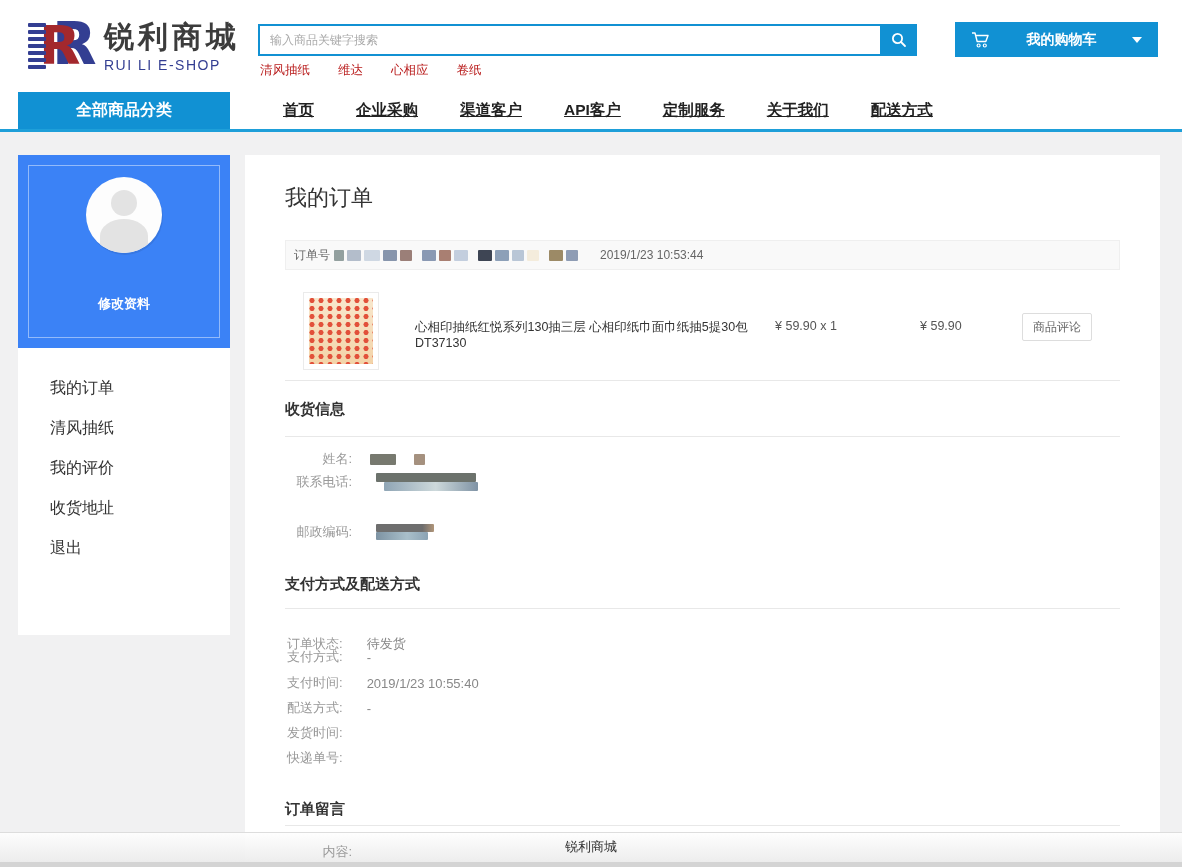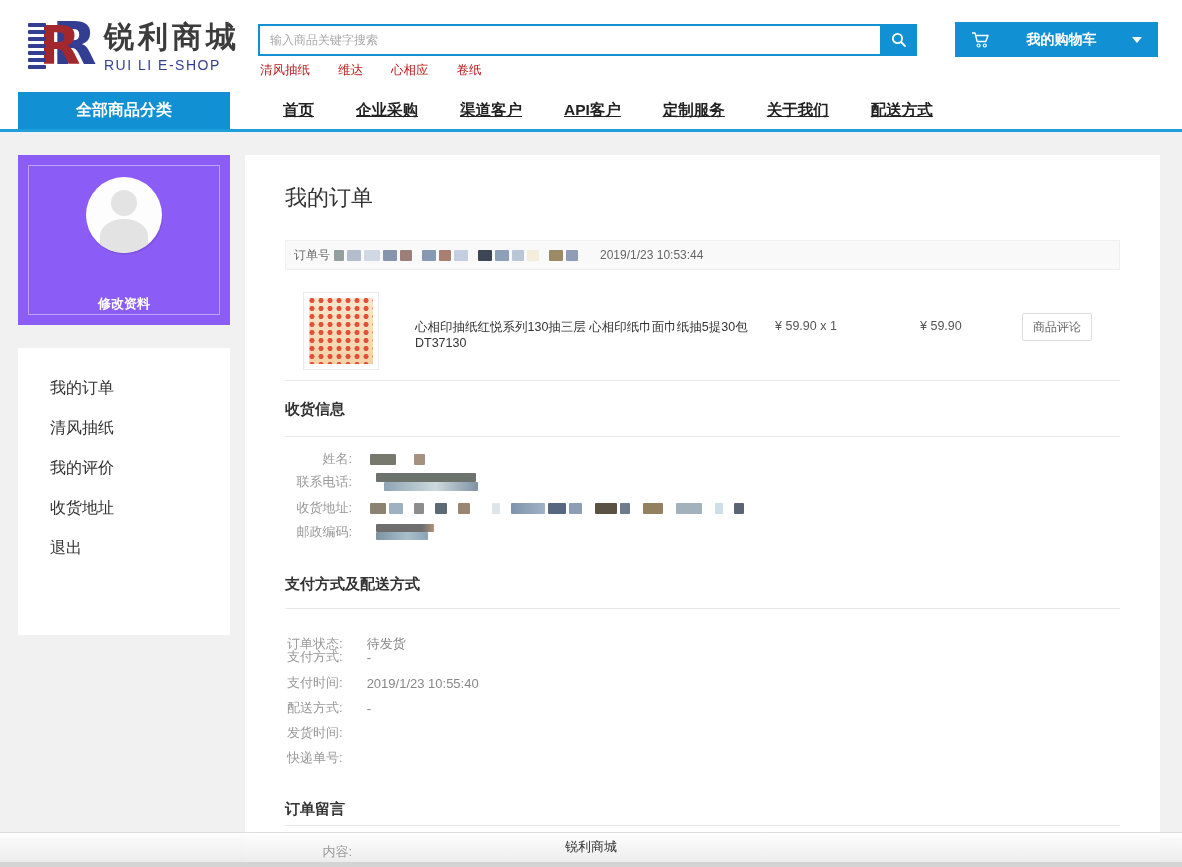--- a/index.html
+++ b/index.html
@@ -32,21 +32,21 @@
   .navbar { position:absolute; left:0; top:92px; width:1182px; height:37px; background:#fff; }
   .cat-btn { position:absolute; left:18px; top:0; width:212px; height:37px; background:#1191d3; color:#fff; font-size:16px; font-weight:bold; display:flex; align-items:center; justify-content:center; cursor:pointer; }
   .nav-links { position:absolute; left:283px; top:0; height:37px; display:flex; gap:42px; align-items:center; font-size:15.5px; font-weight:600; color:#222; }
   .nav-links div { cursor:pointer; white-space:nowrap;text-decoration:underline; }
   .blue-line { position:absolute; left:0; top:129px; width:1182px; height:3px; background:#1e9fd9; }
 
   
   .content-bg { position:absolute; left:0; top:132px; width:1182px; height:735px; background:#f1f1f2; }
 
   
-  .profile-card { position:absolute; left:18px; top:155px; width:212px; height:170px; background:#8b5cf6; }
+  .profile-card { position:absolute; left:18px; top:155px; width:212px; height:193px; background:#3b82f6; }
   .profile-inner { position:absolute; inset:10px; border:1px solid rgba(255,255,255,0.45); }
   .avatar { position:absolute; left:68px; top:22px; width:76px; height:76px; border-radius:50%; background:#fdfdfd; overflow:hidden; box-shadow:1px 2px 0 rgba(0,0,0,0.08); }
   .avatar .head { position:absolute; left:25px; top:13px; width:26px; height:26px; border-radius:50%; background:#e3e3e3; }
   .avatar .body { position:absolute; left:14px; top:42px; width:48px; height:34px; border-radius:50% 50% 0 0; background:#e3e3e3; }
   .edit-profile { position:absolute; left:0; top:140px; width:100%; text-align:center; color:#fff; font-size:13px; font-weight:bold; cursor:pointer; }
 
   .side-menu { position:absolute; left:18px; top:348px; width:212px; height:287px; background:#fff; padding-top:20px; }
   .side-menu div { height:40px; line-height:40px; padding-left:32px; font-size:16px; color:#333; cursor:pointer; }
 
   
@@ -222,50 +222,20 @@
         <i style="width:11px;background:#a5917f"></i>
       </span>
     </div>
     <div class="info-row" style="top:318px">
       <span class="lbl">联系电话:</span>
       <span class="stack">
         <i style="width:100px;height:9px;background:#6c726c"></i>
         <i style="width:94px;height:9px;margin-left:8px;background:linear-gradient(90deg,#8fa5b5,#cdd9db 55%,#7f93a5)"></i>
       </span>
     </div>
-    <div class="info-row" style="top:344px">
-      <span class="lbl">收货地址:</span>
-      <span class="mosaic">
-        <i style="width:16px;background:#8c8274"></i>
-          <i style="width:14px;background:#9db1c1"></i>
-        <i style="width:5px;background:transparent"></i>
-        <i style="width:10px;background:#8d8d8d"></i>
-        <i style="width:5px;background:transparent"></i>
-        <i style="width:12px;background:#5e6a73"></i>
-        <i style="width:5px;background:transparent"></i>
-        <i style="width:12px;background:#9a8574"></i>
-        <i style="width:16px;background:transparent"></i>
-        <i style="width:8px;background:#dde5e8"></i>
-        <i style="width:5px;background:transparent"></i>
-        <i style="width:34px;background:linear-gradient(90deg,#7e92aa,#9fb2c6)"></i>
-          <i style="width:18px;background:#556880"></i>
-          <i style="width:13px;background:#8b9eb4"></i>
-        <i style="width:7px;background:transparent"></i>
-        <i style="width:22px;background:#5c5244"></i>
-          <i style="width:10px;background:#6d7b8c"></i>
-        <i style="width:7px;background:transparent"></i>
-        <i style="width:20px;background:#92805f"></i>
-        <i style="width:7px;background:transparent"></i>
-        <i style="width:26px;background:#a2b1bc"></i>
-        <i style="width:7px;background:transparent"></i>
-        <i style="width:8px;background:#cddee8"></i>
-        <i style="width:5px;background:transparent"></i>
-        <i style="width:10px;background:#5a6472"></i>
-      </span>
-    </div>
     <div class="info-row" style="top:368px">
       <span class="lbl">邮政编码:</span>
       <span class="stack">
         <i style="width:58px;height:8px;background:linear-gradient(90deg,#6e6e6e 80%,#b09579)"></i>
         <i style="width:52px;height:8px;background:linear-gradient(90deg,#7d93a3,#a9bfca 60%,#8ba3b4)"></i>
       </span>
     </div>
 
     <div class="sec-title" style="top:420px">支付方式及配送方式</div>
     <div class="hr" style="top:453px"></div>

